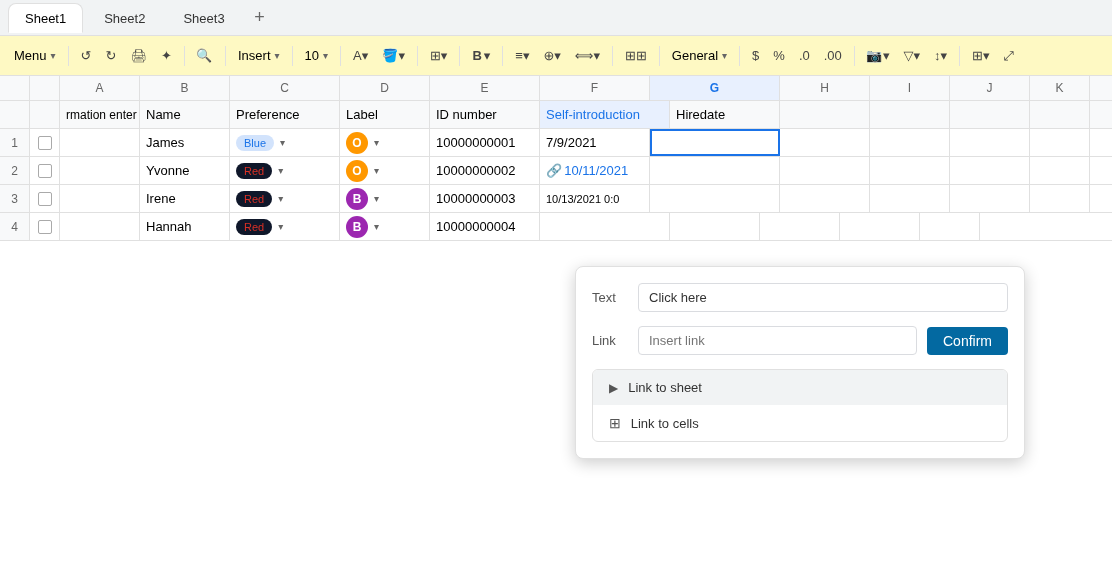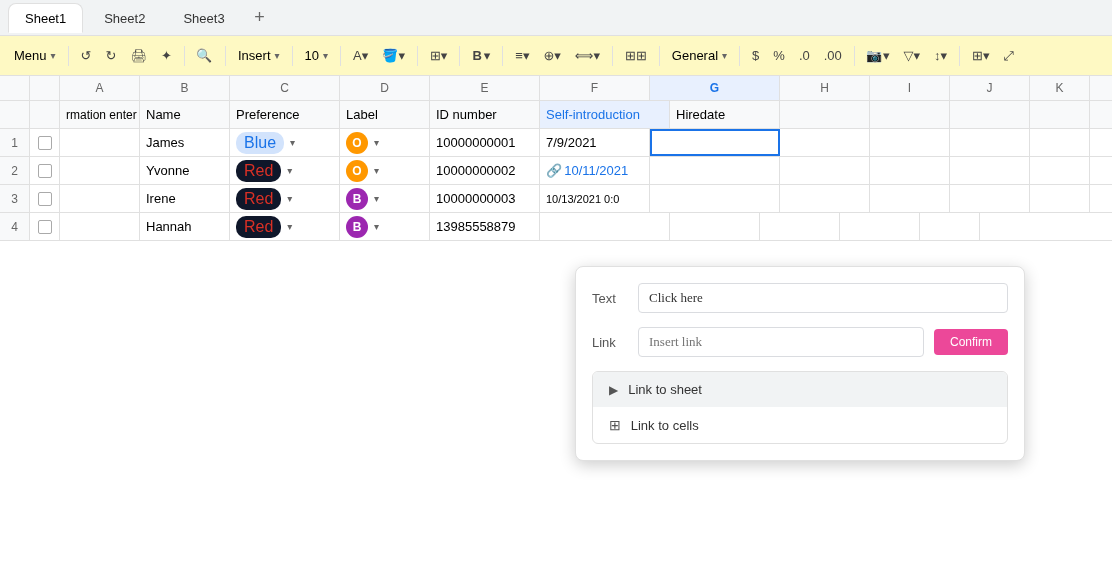--- a/index.html
+++ b/index.html
@@ -58,21 +58,21 @@
       padding: 0 6px; font-size: 13px; flex-shrink: 0;
       overflow: hidden; white-space: nowrap;
     }
     .cell.selected { border: 2px solid #1a73e8; background: #fff; }
     .cell-checkbox { width: 30px; min-width: 30px; display: flex; align-items: center; justify-content: center; }
     .checkbox { width: 14px; height: 14px; border: 1.5px solid #aaa; border-radius: 2px; background: #fff; }
 
     
     .badge {
       padding: 2px 8px; border-radius: 10px;
-      font-size: 16px; font-weight: 500;
+      font-size: 11px; font-weight: 500;
       display: inline-block;
     }
     .badge-blue { background: #d2e3fc; color: #1a73e8; }
     .badge-red { background: #0f172a; color: #d93025; }
 
     
     .label-badge {
       width: 22px; height: 22px; border-radius: 50%;
       display: flex; align-items: center; justify-content: center;
       font-size: 12px; font-weight: bold;
@@ -95,25 +95,24 @@
       z-index: 100;
     }
     .popup-row {
       display: flex; align-items: center; gap: 10px; margin-bottom: 14px;
     }
     .popup-label { color: #555; font-size: 13px; width: 36px; flex-shrink: 0; }
     .popup-input {
       flex: 1; border: 1px solid #dadce0; border-radius: 4px;
       padding: 6px 10px; font-size: 13px; outline: none;
       color: #333;
-      font-family: Liberation Serif, serif;
     }
     .popup-confirm {
-      background: #ec4899; color: #fff; border: none;
-      border-radius: 4px; padding: 6px 16px; font-size: 12px;
+      background: #0369a1; color: #fff; border: none;
+      border-radius: 4px; padding: 6px 16px; font-size: 14px;
       cursor: pointer;
     }
     
     .link-dropdown {
       border: 1px solid #e0e0e0;
       border-radius: 6px;
       background: #fff;
       overflow: hidden;
       margin-top: 2px;
     }
@@ -318,21 +317,21 @@
     <div class="cell" style="width:80px;"></div>
     <div class="cell" style="width:90px;">Hannah</div>
     <div class="cell" style="width:110px; gap:4px;">
       <span class="badge badge-red">Red</span>
       <span class="dropdown-arrow">▾</span>
     </div>
     <div class="cell" style="width:90px; gap:4px;">
       <span class="label-badge label-b">B</span>
       <span class="dropdown-arrow">▾</span>
     </div>
-    <div class="cell" style="width:110px;">13985558879</div>
+    <div class="cell" style="width:110px;">10000000004</div>
     <div class="cell" style="width:130px;"></div>
     <div class="cell" style="width:90px;"></div>
     <div class="cell" style="width:80px;"></div>
     <div class="cell" style="width:80px;"></div>
     <div class="cell" style="width:60px;"></div>
   </div>
 
   <div class="popup-overlay">
 
     <div class="popup-row">

